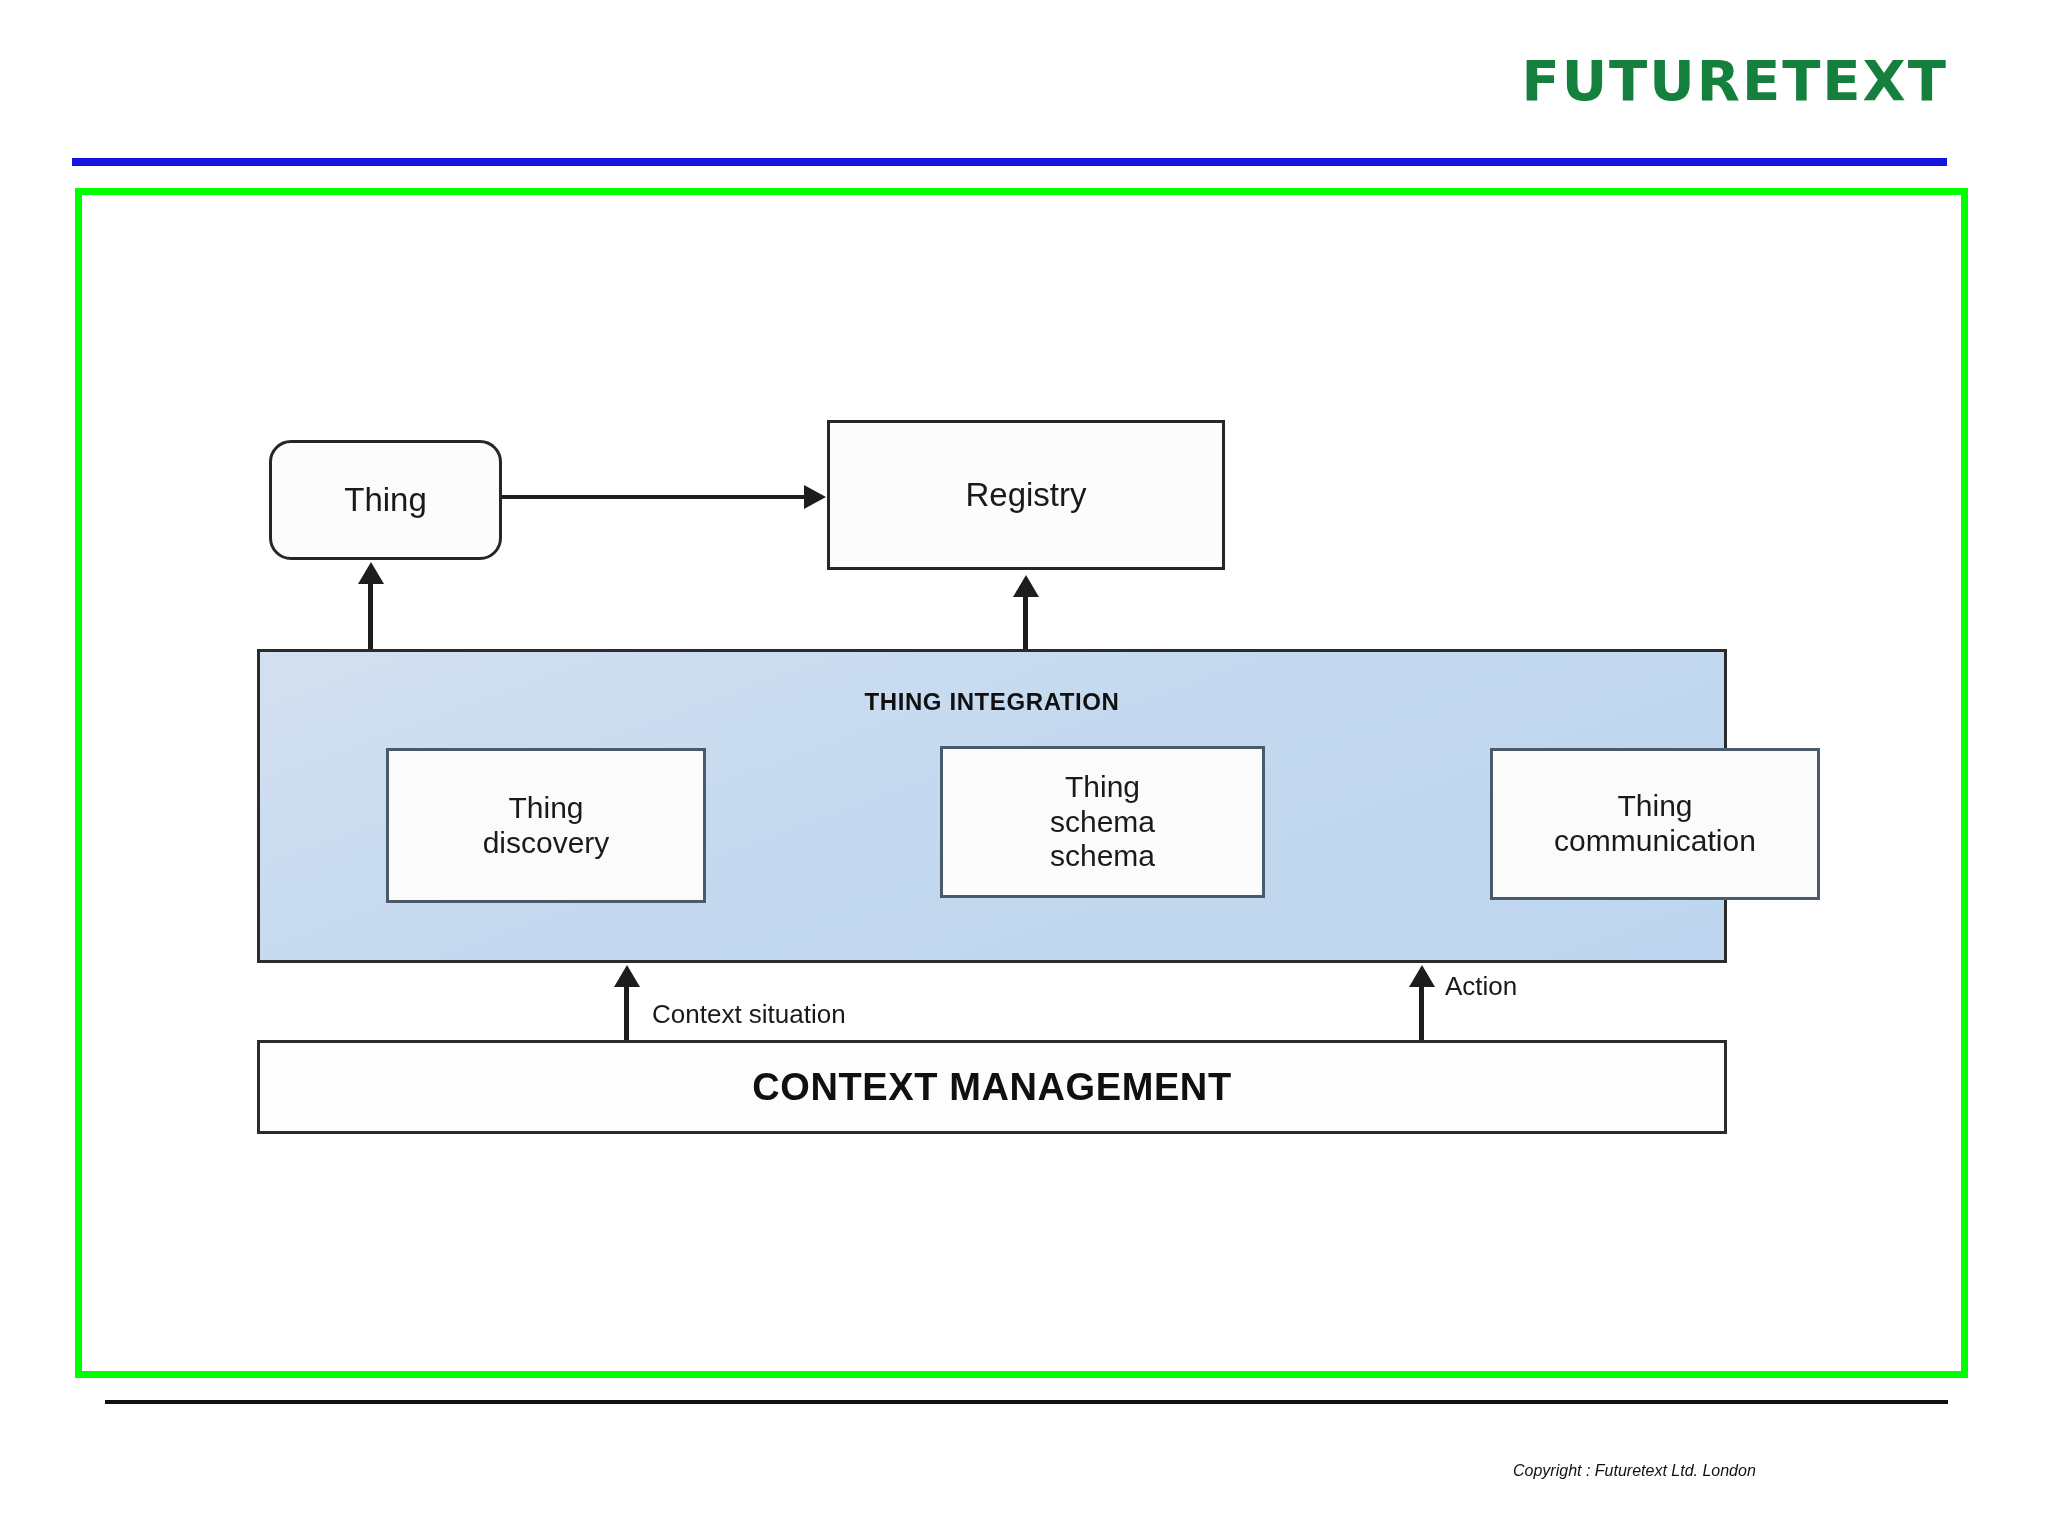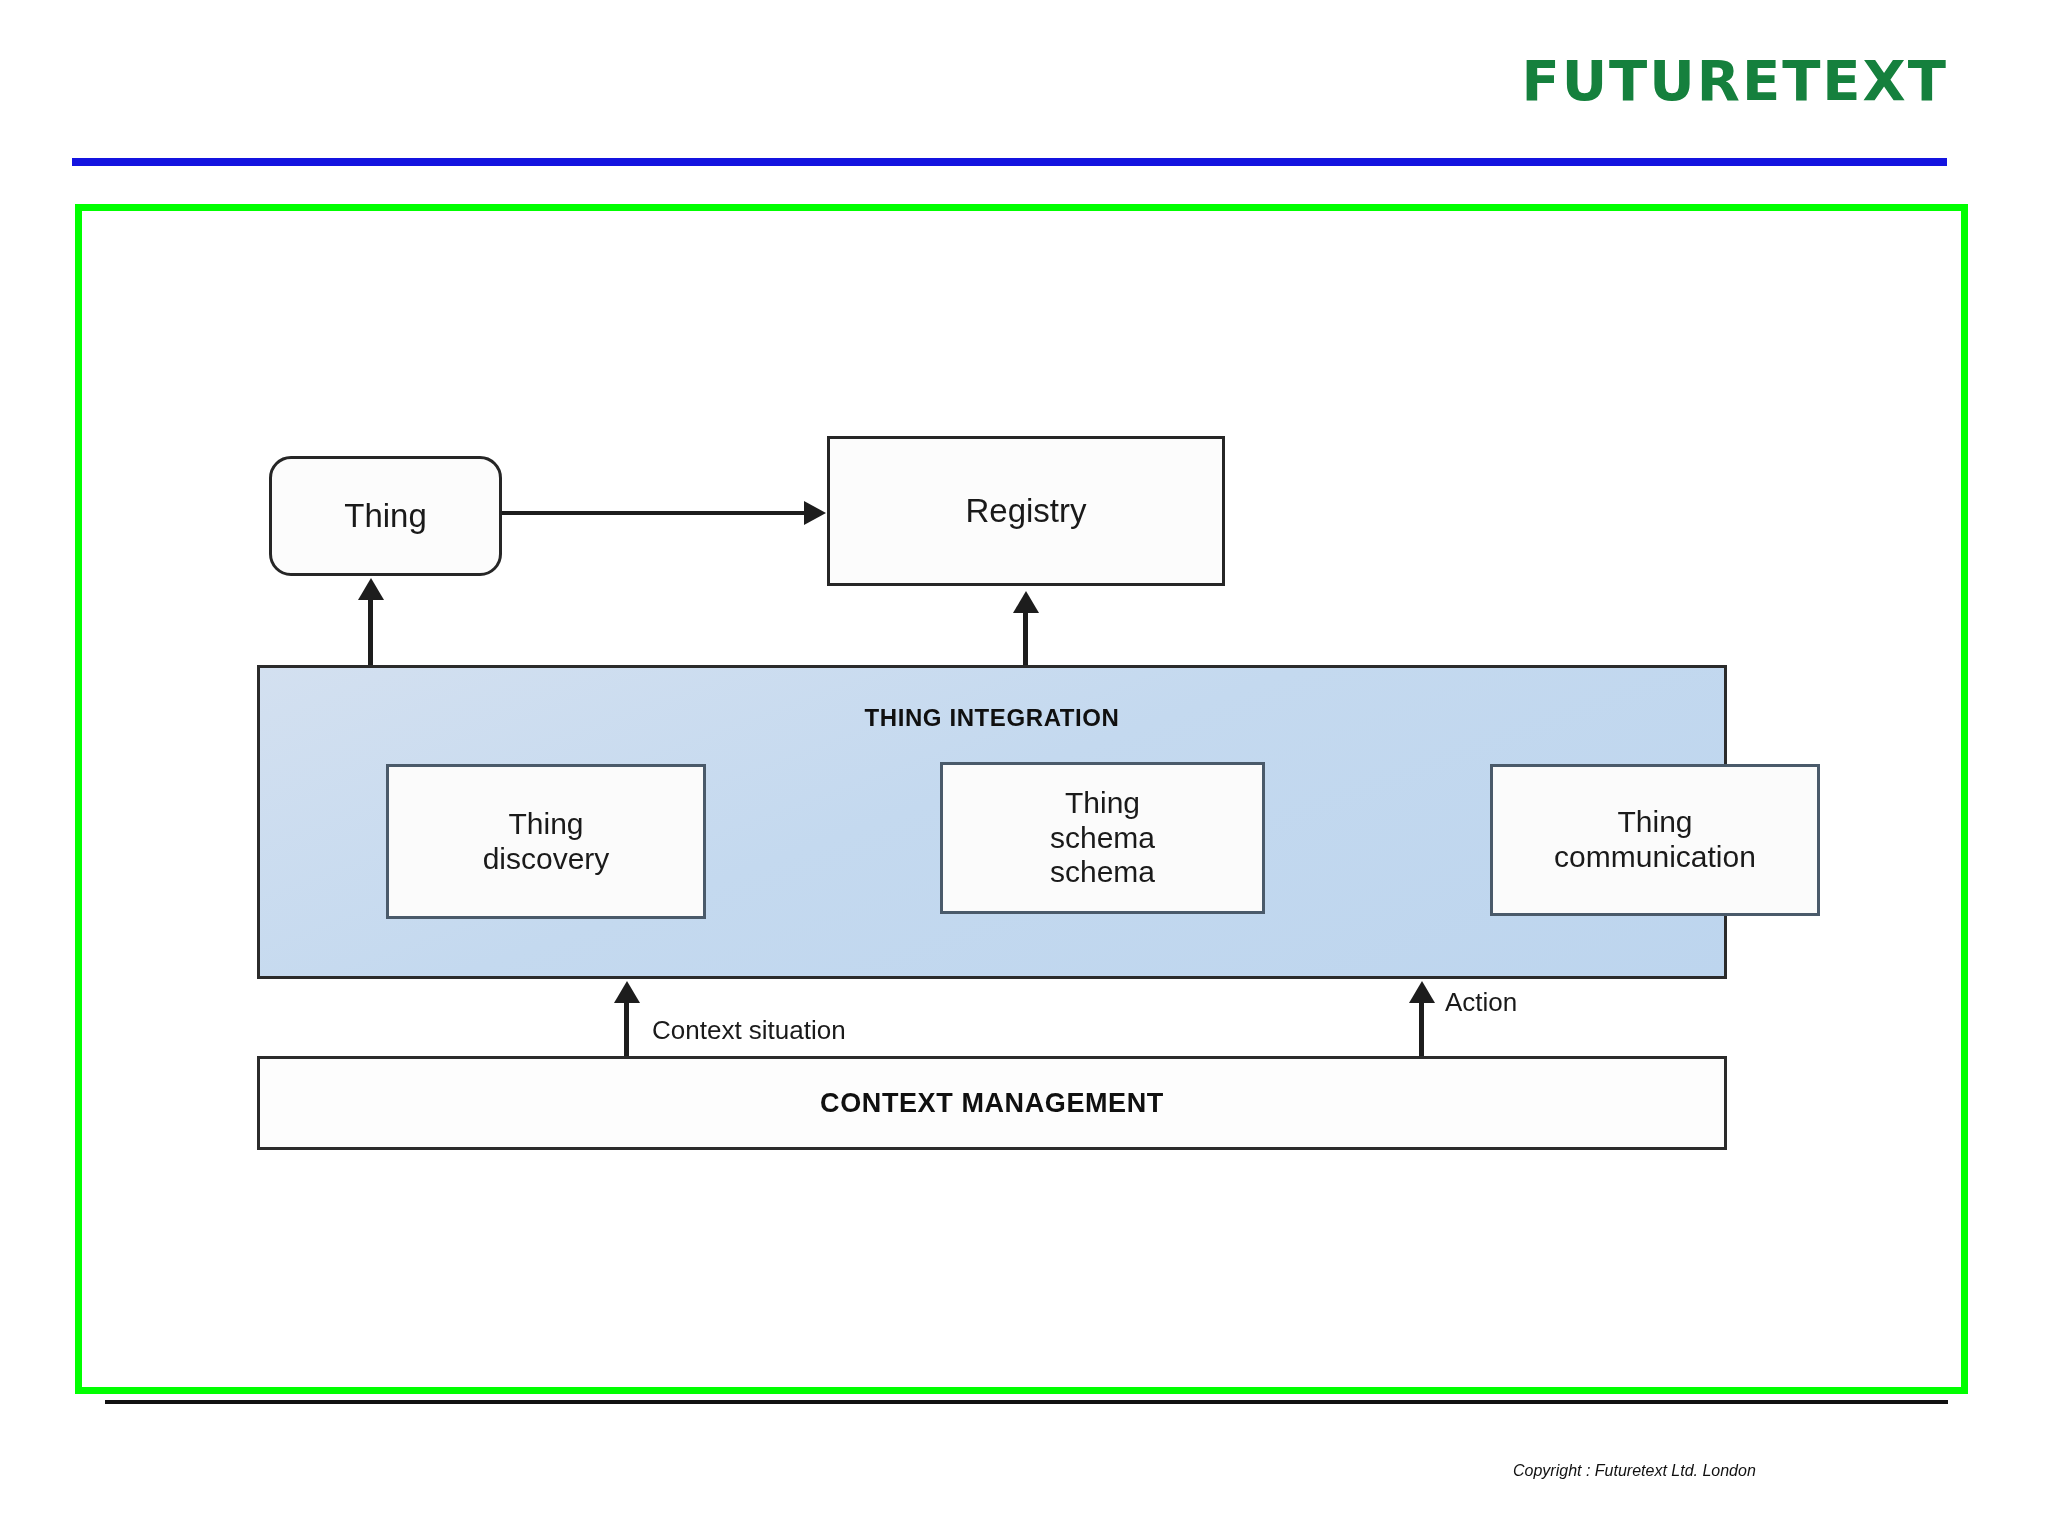--- a/index.html
+++ b/index.html
@@ -33,21 +33,21 @@
     top: 158px;
     width: 1875px;
     height: 8px;
     background: #1414E0;
   }
 
   
   #slide-frame {
     position: absolute;
     left: 75px;
-    top: 204px;
+    top: 188px;
     width: 1893px;
     height: 1190px;
     border: 7px solid #00FF00;
     box-sizing: border-box;
     background: #ffffff;
   }
 
   
   #diagram {
     position: absolute;
@@ -132,21 +132,21 @@
     width: 1470px;
     height: 94px;
     box-sizing: border-box;
     border: 3px solid #2b2b2b;
     background: #fdfdfd;
     display: flex;
     align-items: center;
     justify-content: center;
   }
   #panel-context-title {
-    font-size: 27px;
+    font-size: 38px;
     font-weight: bold;
     letter-spacing: 0.6px;
     color: #101010;
   }
 
   
   .connector {
     position: absolute;
     background: #1d1d1d;
   }

